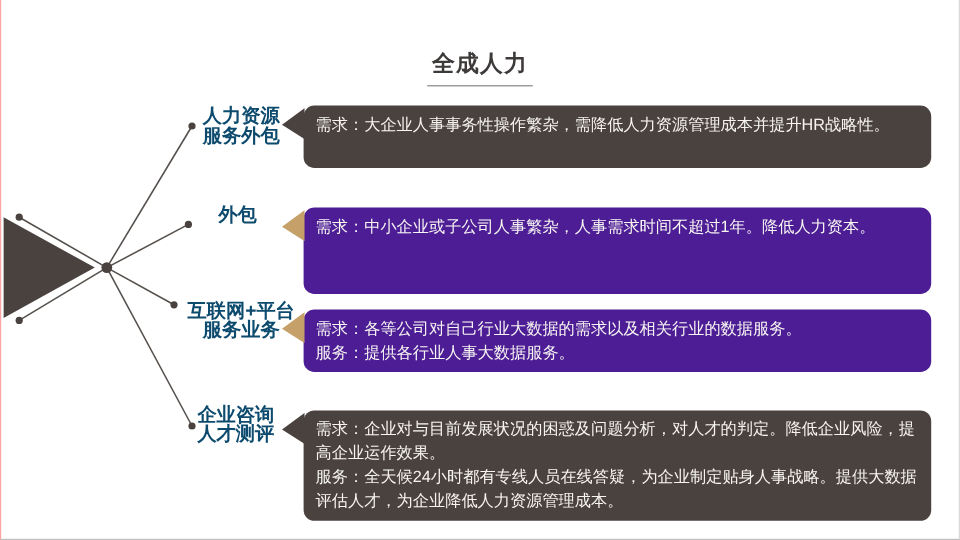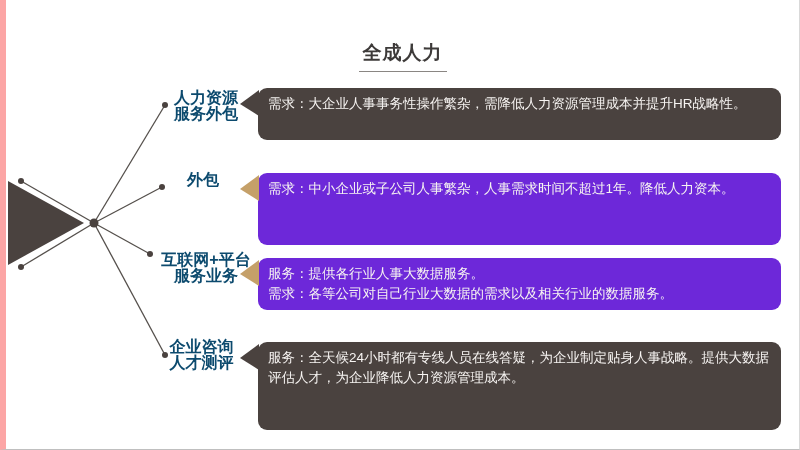--- a/index.html
+++ b/index.html
@@ -7,21 +7,21 @@
     padding: 0;
     background: #ffffff;
     font-family: "Liberation Sans", "DejaVu Sans", sans-serif;
   }
   #slide {
     position: relative;
     width: 800px;
     height: 450px;
     box-sizing: border-box;
     background: #ffffff;
-    border-left: 6px solid #fca5a5;
+    border-left: 1px solid #fca5a5;
     border-right: 1px solid #d9d9d9;
     border-bottom: 1px solid #bfbfbf;
     overflow: hidden;
   }
   .title-wrap {
     position: absolute;
     top: 40px;
     left: 0;
     width: 100%;
     text-align: center;
@@ -65,21 +65,21 @@
     position: absolute;
     left: -18px;
     top: 2px;
     width: 19px;
     height: 26px;
     -webkit-clip-path: polygon(0px 14px, 19px 0px, 19px 26px);
     clip-path: polygon(0px 14px, 19px 0px, 19px 26px);
   }
   .theme-dark { background: #4a423f; }
   .theme-dark .tail { background: #4a423f; }
-  .theme-tan { background: #6d28d9; }
+  .theme-tan { background: #4c1d95; }
   .theme-tan .tail { background: #c5a069; }
 </style>
 </head>
 <body>
 
 <div id="slide">
 
   <svg id="diagram-svg" viewBox="0 0 800 450">
     <polygon points="2,181 78,223 2,265" fill="#4a423f"></polygon>
     <g stroke="#55504c" stroke-width="1.3">
@@ -121,26 +121,27 @@
     <span class="tail"></span>
     <div>需求：中小企业或子公司人事繁杂，人事需求时间不超过1年。降低人力资本。</div>
   </div>
 
   <div class="branch-label" style="left:130px; top:252px; width:140px;">
     <div>互联网+平台</div>
     <div>服务业务</div>
   </div>
   <div class="bubble theme-tan" style="top:258px; min-height:52px;">
     <span class="tail"></span>
+    <div>需求：各等公司对自己行业大数据的需求以及相关行业的数据服务。</div>
     <div>服务：提供各行业人事大数据服务。</div>
-    <div>需求：各等公司对自己行业大数据的需求以及相关行业的数据服务。</div>
   </div>
 
   <div class="branch-label" style="left:128px; top:339px; width:135px;">
     <div>企业咨询</div>
     <div>人才测评</div>
   </div>
   <div class="bubble theme-dark" style="top:342px; min-height:88px;">
     <span class="tail"></span>
+    <div>需求：企业对与目前发展状况的困惑及问题分析，对人才的判定。降低企业风险，提高企业运作效果。</div>
     <div>服务：全天候24小时都有专线人员在线答疑，为企业制定贴身人事战略。提供大数据评估人才，为企业降低人力资源管理成本。</div>
   </div>
 
 </div>
 
 </body></html>

